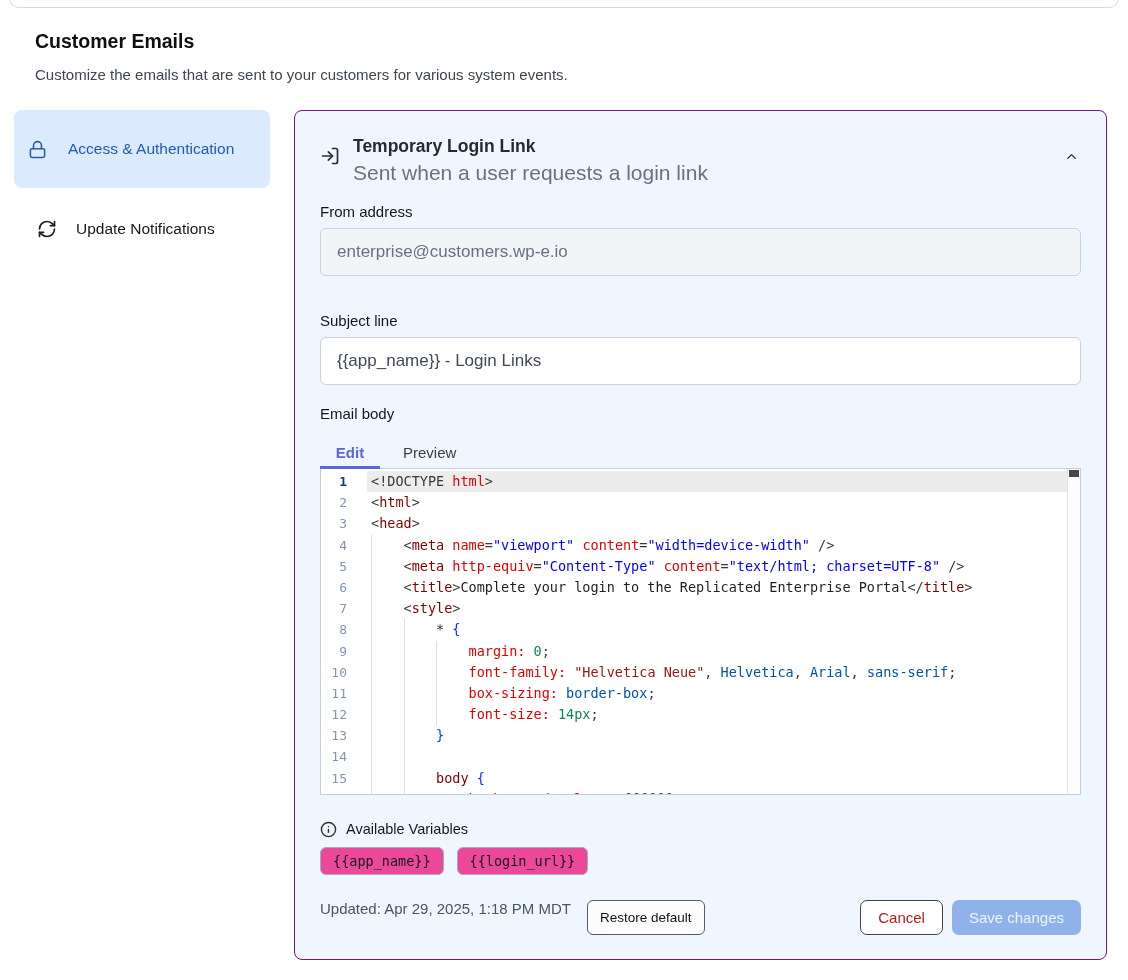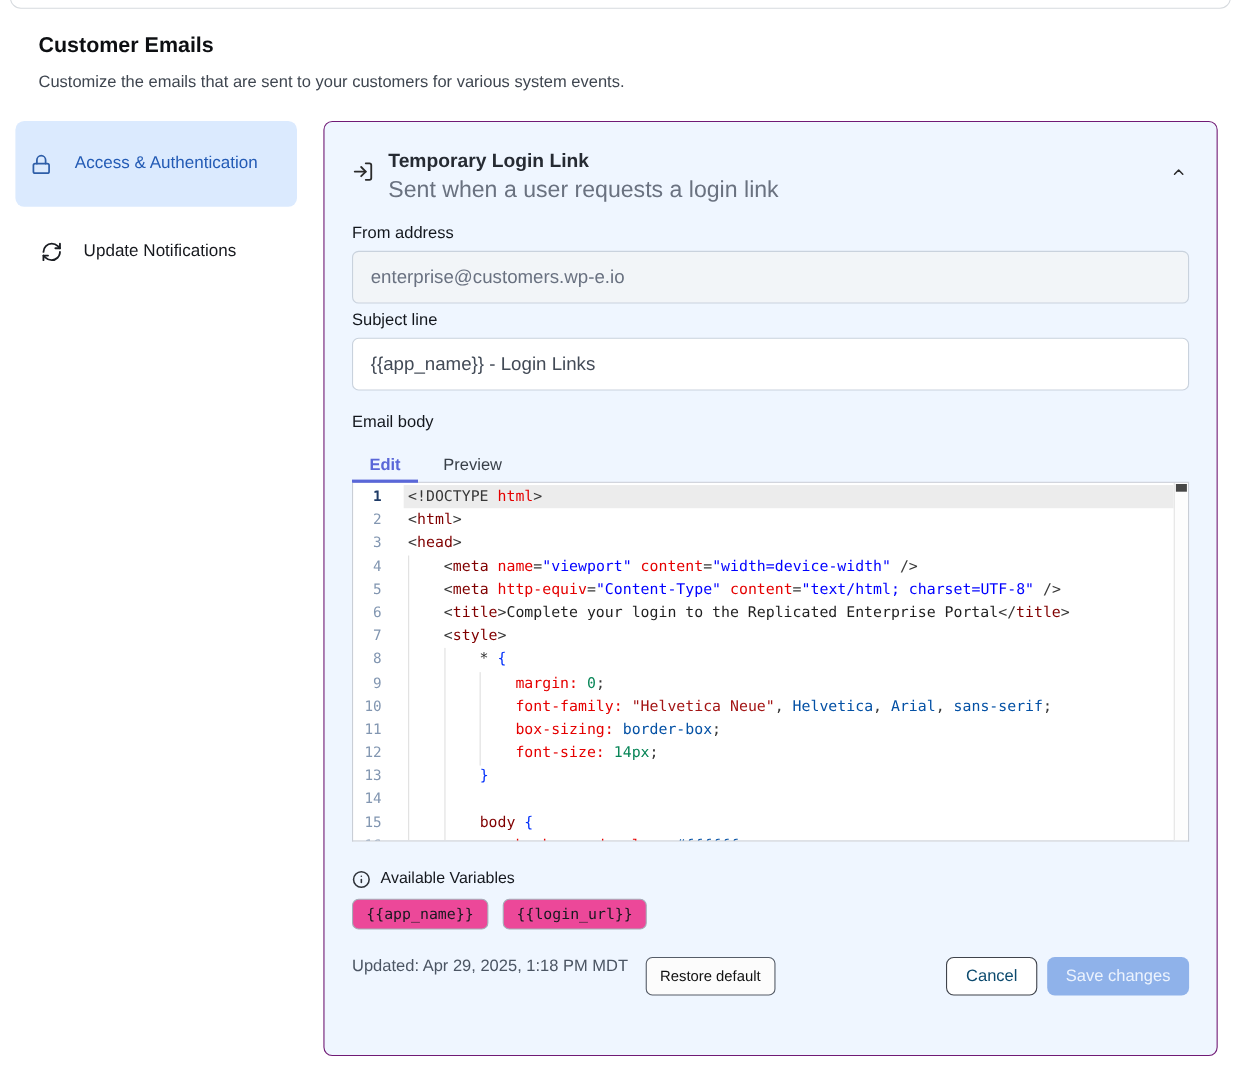--- a/index.html
+++ b/index.html
@@ -76,21 +76,21 @@
   .chip { font-family:"DejaVu Sans Mono", monospace; font-size:13.5px; background:#ec4899;
     border:1px solid #a6adb8; border-radius:6px; padding:5px 12px; color:#16191f; cursor:pointer; }
 
   
   .panel-footer { display:flex; margin-top:25px; }
   .updated { font-size:15px; color:#4b5563; }
   .btn { cursor:pointer; font-family:"Liberation Sans", sans-serif; }
   .btn-restore { margin-left:16px; font-size:13.5px; padding:7px 12px; border:1.5px solid #565d68;
     border-radius:6px; background:#fcfcfc; color:#111; }
   .spacer { flex:1; }
-  .btn-cancel { font-size:15px; padding:8px 17px; border:1.5px solid #3f434b; border-radius:7px; background:#fff; color:#0c4a6e; }
+  .btn-cancel { font-size:15px; padding:8px 17px; border:1.5px solid #3f434b; border-radius:7px; background:#fff; color:#b91c1c; }
   .btn-save { margin-left:9px; font-size:15px; padding:8.5px 17px; background:#8fb2ea; color:#ecf3fd; border:none; border-radius:7px; }
 
   svg { display:block; }
 </style>
 </head>
 <body>
 
 <div class="top-card"></div>
 
 <div class="page-title">Customer Emails</div>
@@ -138,21 +138,21 @@
         <svg width="15" height="15" viewBox="0 0 24 24" fill="none" stroke="#2b2b2b" stroke-width="2.2" stroke-linecap="round" stroke-linejoin="round">
             <polyline points="6 15 12 9 18 15"></polyline>
           </svg>
       </span>
     </button>
   </div>
 
   <div class="field-label">From address</div>
   <input class="txt-input disabled" type="text" readonly="" value="enterprise@customers.wp-e.io" style="">
 
-  <div class="field-label" style="margin-top:6px;">Subject line</div>
+  <div class="field-label" style="margin-top:36px;">Subject line</div>
   <input class="txt-input normal" type="text" value="{{app_name}} - Login Links" style="">
 
   <div class="field-label">Email body</div>
 
   <div class="tabbar">
     <button class="tab edit">Edit</button>
     <button class="tab preview">Preview</button>
     <div class="tab-underline"></div>
   </div>
 

